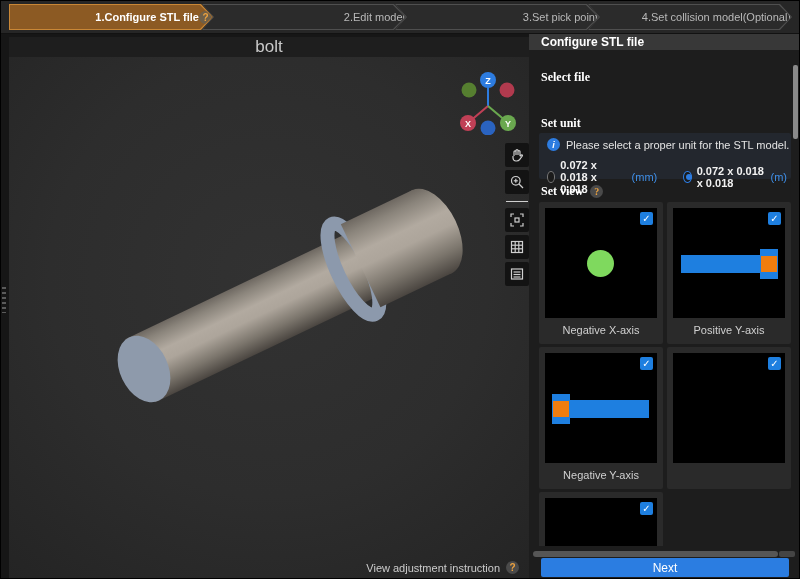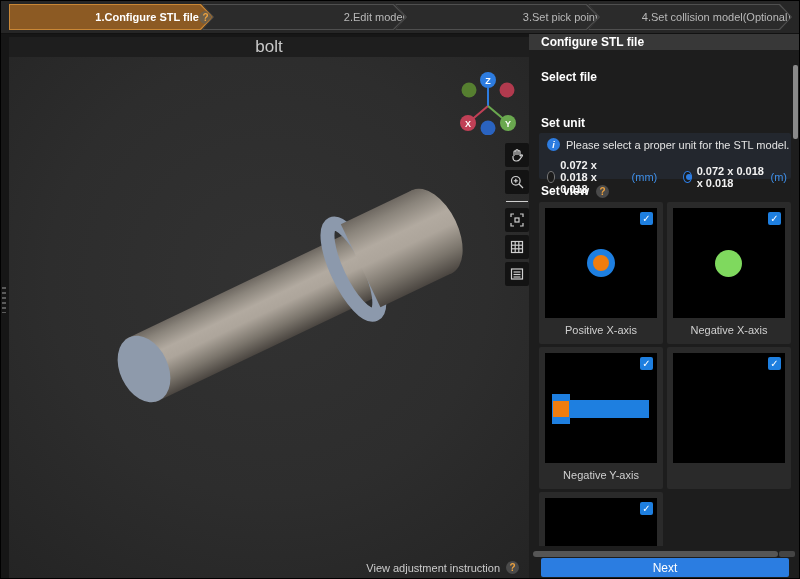--- a/index.html
+++ b/index.html
@@ -37,21 +37,21 @@
   .vp-toolbar { position:absolute; left:496px; top:86px; display:flex; flex-direction:column; align-items:center; }
   .tool-btn { width:24px; height:24px; margin-bottom:3px; background:#131313; border-radius:2px; display:flex; align-items:center; justify-content:center; }
   .tool-sep { width:22px; height:1px; background:#cfcfcf; margin:4px 0 6px 0; }
   .tool-btn svg { stroke:#cfcfcf; fill:none; stroke-width:1.2; }
 
   .vp-footer { position:absolute; right:10px; bottom:6px; display:flex; align-items:center; gap:6px; font-size:11px; color:#cccccc; }
 
   
   .panel { position:absolute; left:528px; top:33px; width:272px; height:546px; background:#1d1d1d; }
   .panel-header { position:absolute; left:0; top:0; width:272px; height:16px; background:#383838; display:flex; align-items:center; padding-left:12px; font-size:12px; font-weight:bold; color:#fff; }
-  .sec-heading { position:absolute; left:12px; font-size:12px; font-weight:bold; color:#fff; display:flex; align-items:center; gap:7px; }
+  .sec-heading { position:absolute; left:12px; font-size:12px; font-weight:bold; color:#fff; display:flex; align-items:center; gap:7px;font-family:Liberation Serif, serif; }
   .h-selectfile { top:36px; }
   .h-setunit { top:82px; }
   .h-setview { top:150px; }
   .btn-selectstl { position:absolute; left:20px; top:50px; width:236px; height:20px; background:#606060; border:none; border-radius:2px; color:#f2f2f2; font-size:11px; font-family:"Liberation Sans", sans-serif; }
 
   .unit-box { position:absolute; left:10px; top:99px; width:252px; height:46px; background:#23272e; border-radius:2px; }
   .info-row { position:absolute; left:8px; top:5px; display:flex; align-items:center; gap:6px; font-size:11px; color:#e3e3e3; }
   .info-icon { display:inline-flex; align-items:center; justify-content:center; width:13px; height:13px; border-radius:50%; background:#2d7ce0; color:#fff; font-size:9px; font-weight:bold; font-style:italic; }
   .radio-row { position:absolute; left:8px; top:26px; right:4px; display:flex; align-items:center; gap:4px; font-size:11px; }
   .radio-opt { display:flex; align-items:center; gap:5px; }
@@ -233,31 +233,33 @@
 
     <div class="sec-heading h-setview">
       <span>Set view</span>
       <span class="help-badge gray">?</span>
     </div>
 
     <div class="views-wrap">
       <div class="views-grid">
         <div class="view-tile">
           <div class="thumb">
-            <div class="g-ring"></div>
-            <span class="cb"></span>
-          </div>
-          <div class="view-label">Positive X-axis</div>
-        </div>
-        <div class="view-tile">
-          <div class="thumb">
             <div class="g-green"></div>
             <span class="cb"></span>
           </div>
           <div class="view-label">Negative X-axis</div>
+        </div>
+        <div class="view-tile">
+          <div class="thumb">
+            <div class="g-bar"></div>
+            <div class="g-block-r"></div>
+            <div class="g-orange-r"></div>
+            <span class="cb"></span>
+          </div>
+          <div class="view-label">Positive Y-axis</div>
         </div>
         <div class="view-tile">
           <div class="thumb">
             <div class="g-bar"></div>
             <div class="g-block-l"></div>
             <div class="g-orange-l"></div>
             <span class="cb"></span>
           </div>
           <div class="view-label">Negative Y-axis</div>
         </div>

